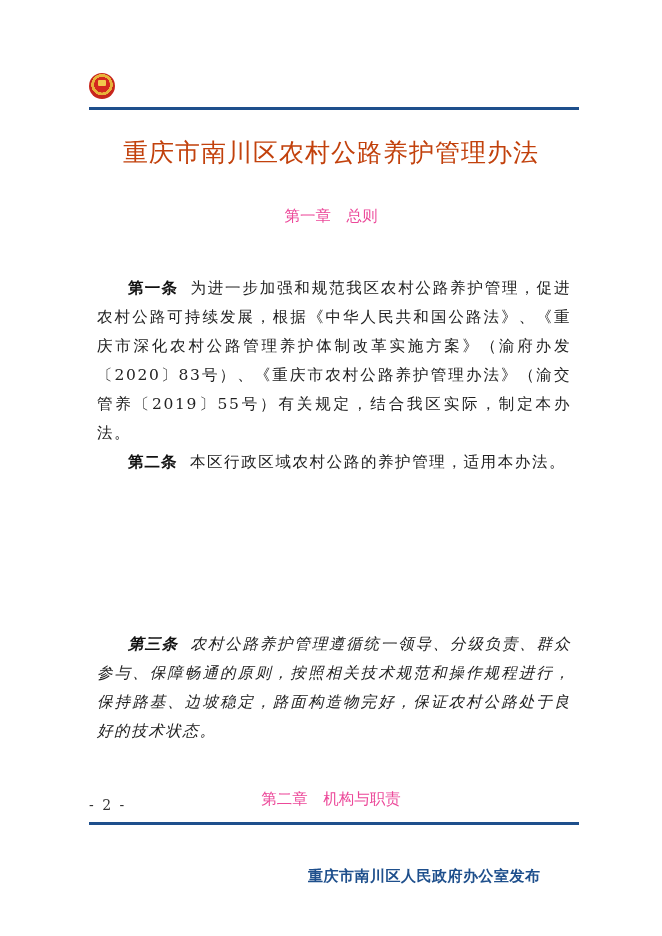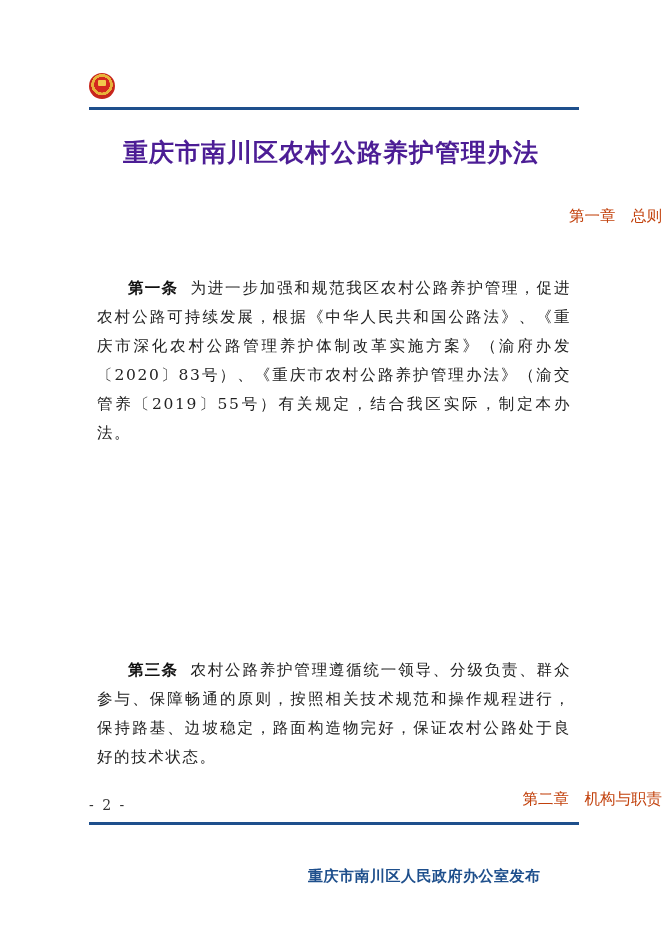--- a/index.html
+++ b/index.html
@@ -2,22 +2,22 @@
 <html><head>
 <meta charset="utf-8">
 <style>
   html, body { margin:0; padding:0; background:#ffffff; }
   body { width:662px; height:936px; position:relative; overflow:hidden; font-family:"DejaVu Serif","Liberation Serif",serif; color:#1a1a1a; }
   .header { position:absolute; left:89px; top:73px; display:flex; align-items:center; }
   .emblem { width:26px; height:26px; border-radius:50%; background:radial-gradient(circle at 50% 45%, #d4281e 0 40%, #e8b33a 41% 55%, #c8261c 56% 100%); position:relative; margin-right:4px; }
   .emblem::after { content:""; position:absolute; left:9px; top:7px; width:8px; height:6px; background:#f2c94c; border-radius:1px; }
   .header-title { font-family:"DejaVu Sans","Liberation Sans",sans-serif; font-weight:bold; font-size:17px; color:#1e4f8c; letter-spacing:0.5px; }
   .top-rule { position:absolute; left:89px; top:107px; width:490px; height:3px; background:#1e4f8c; }
-  .doc-title { position:absolute; left:0; width:662px; top:136px; text-align:center; font-size:25px; font-weight:bold; color:#4c1d95; letter-spacing:1px; }
-  .chapter { position:absolute; left:0; width:662px; text-align:right; font-family:"DejaVu Sans","Liberation Sans",sans-serif; font-size:15.5px; color:#c2410c; }
+  .doc-title { position:absolute; left:0; width:662px; top:136px; text-align:center; font-size:25px; font-weight:normal; color:#c2410c; letter-spacing:1px; }
+  .chapter { position:absolute; left:0; width:662px; text-align:center; font-family:"DejaVu Sans","Liberation Sans",sans-serif; font-size:15.5px; color:#ec4899; }
   .ch1 { top:206px; }
   .ch2 { top:789px; }
   .body { position:absolute; left:89px; width:490px; font-size:15.5px; line-height:29px; color:#222; text-align:justify; }
   .p { margin:8px; text-indent:2em; letter-spacing:1.6px; }
   .p .art { font-family:"DejaVu Sans","Liberation Sans",sans-serif; font-weight:bold; color:#111; margin-right:0.8em; letter-spacing:1px; }
   .page-no { position:absolute; left:89px; top:797px; font-size:14px; color:#333; letter-spacing:2px; }
   .bottom-rule { position:absolute; left:89px; top:822px; width:490px; height:3px; background:#1e4f8c; }
   .footer { position:absolute; left:308px; top:838px; font-family:"DejaVu Sans","Liberation Sans",sans-serif; font-weight:bold; font-size:15px; color:#1e4f8c; letter-spacing:0.5px;margin-top:29px; }
 </style>
 </head>
@@ -30,23 +30,24 @@
 
 <div class="doc-title">重庆市南川区农村公路养护管理办法</div>
 
 <div class="chapter ch1">第一章　总则</div>
 
 <div class="body" style="top:266px;">
   <p class="p"><span class="art">第一条</span><span>为进一步加强和规范我区农村公路养护管理，促进农村公路可持续发展，根据《中华人民共和国公路法》、《重庆市深化农村公路管理养护体制改革实施方案》（渝府办发〔2020〕83号）、《重庆市农村公路养护管理办法》（渝交管养〔2019〕55号）有关规定，结合我区实际，制定本办法。</span></p>
 </div>
 
 <div class="body" style="top:440px;">
+  <p class="p"><span class="art">第二条</span><span>本区行政区域农村公路的养护管理，适用本办法。</span></p>
 </div>
 
-<div class="body" style="top:648px;">
+<div class="body" style="top:622px;font-style:italic;">
   <p class="p"><span class="art">第三条</span><span>农村公路养护管理遵循统一领导、分级负责、群众参与、保障畅通的原则，按照相关技术规范和操作规程进行，保持路基、边坡稳定，路面构造物完好，保证农村公路处于良好的技术状态。</span></p>
 </div>
 
 <div class="chapter ch2">第二章　机构与职责</div>
 
 <div class="page-no">- 2 -</div>
 <div class="bottom-rule"></div>
 <div class="footer">重庆市南川区人民政府办公室发布</div>
 
 </body></html>

